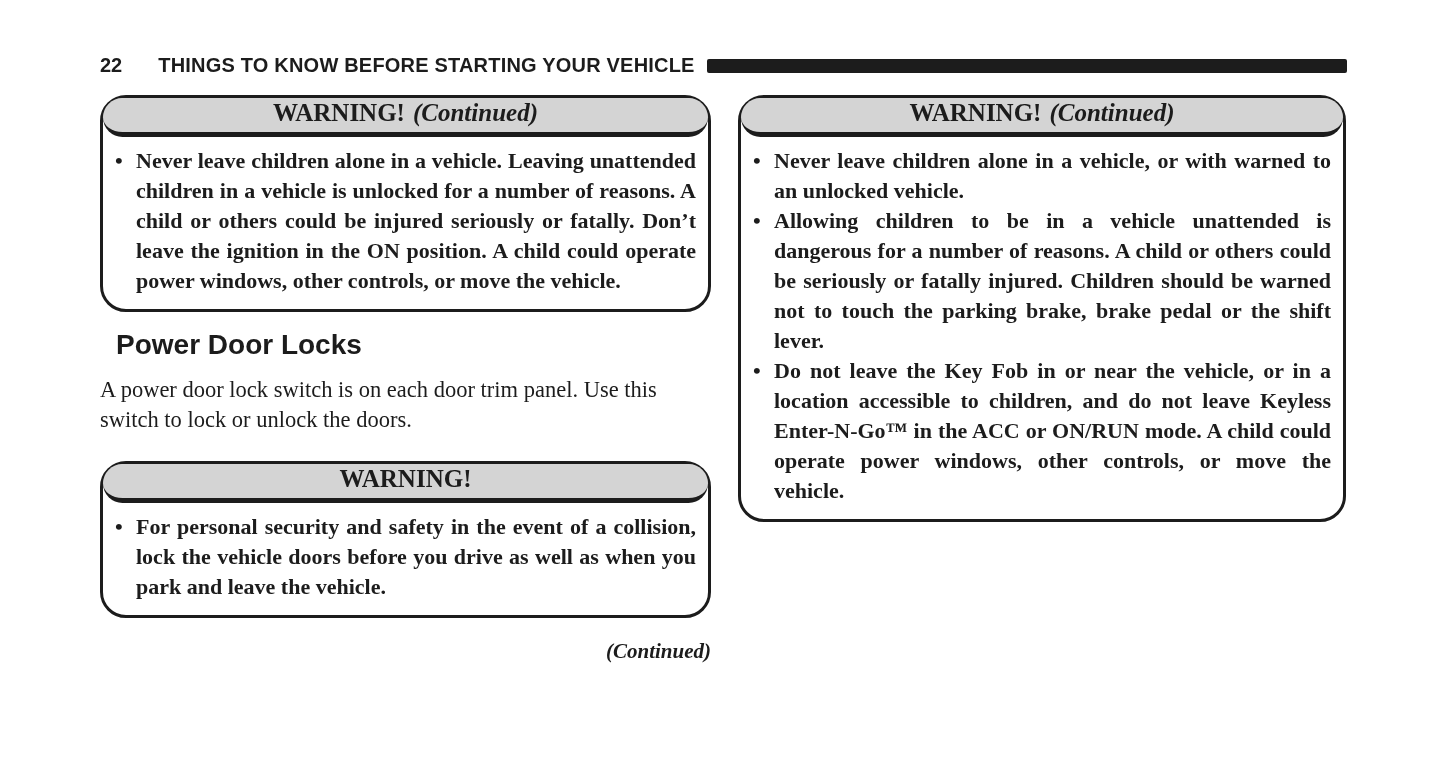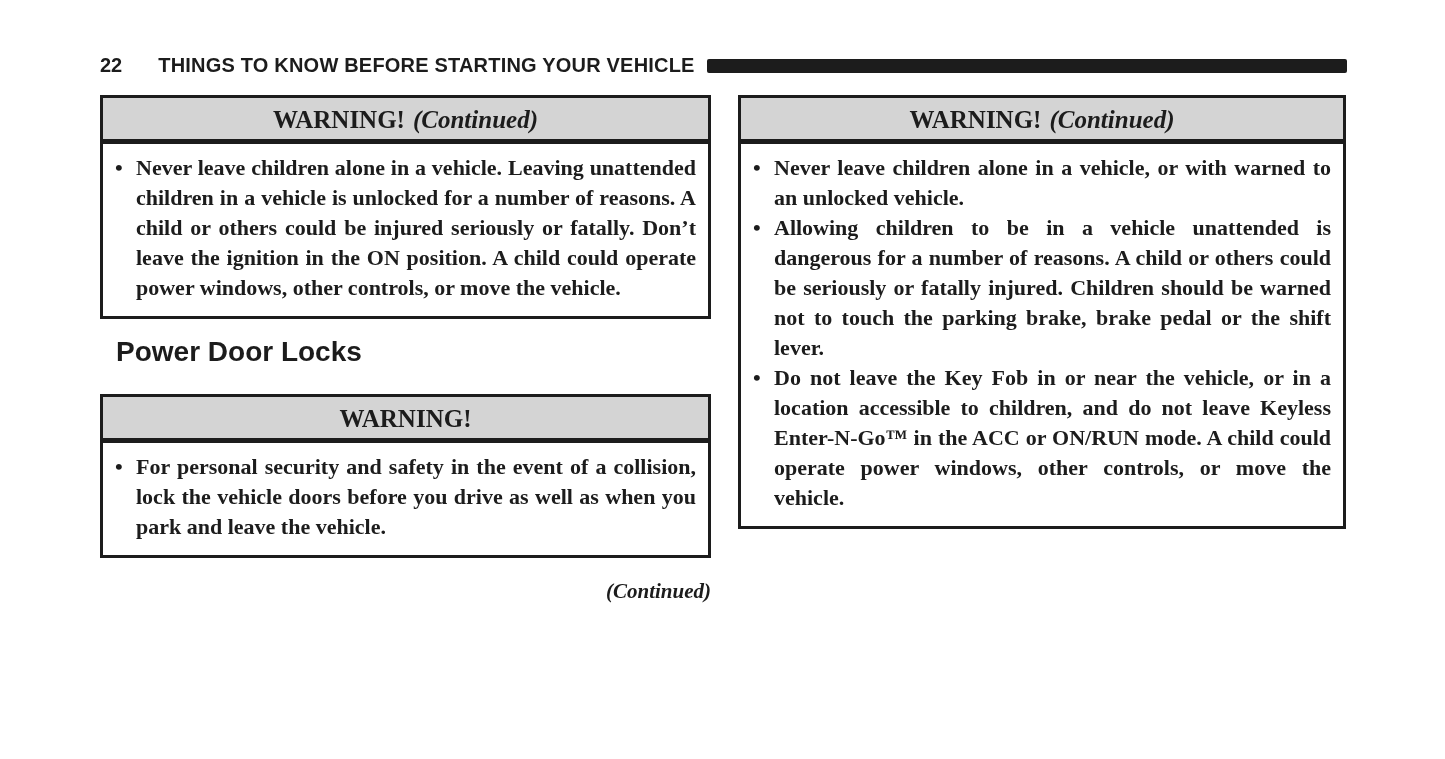--- a/index.html
+++ b/index.html
@@ -1,15 +1,15 @@
 <!DOCTYPE html>
 <html><head>
 <meta charset="utf-8">
 <style>
-  * { box-sizing: border-box; }
+  * { box-sizing: border-box; border-radius: 26px; }
   html, body { margin: 0; padding: 0; }
   body {
     width: 1445px;
     height: 759px;
     background: #ffffff;
     color: #1c1c1c;
     font-family: "Liberation Serif", serif;
     overflow: hidden;
   }
   .page {
@@ -59,21 +59,21 @@
   .warning-box {
     border: 3px solid #1c1c1c;
     background: #ffffff;
   }
   .warning-header {
     background: #d4d4d4;
     border-bottom: 5px solid #1c1c1c;
     text-align: center;
     font-weight: bold;
     font-size: 25px;
-    padding: 8px 0 5px 0;
+    padding: 1px 0 5px 0;
   }
   .warning-header .cont {
     font-style: italic;
     margin-left: 8px;
   }
   .warning-header .cont:empty { display: none; }
   .warning-body {
     list-style: none;
     margin: 0;
     padding: 9px 12px 13px 12px;
@@ -135,20 +135,21 @@
         <ul class="warning-body">
           <li>
             <span class="bullet">•</span>
             <span class="btext">Never leave children alone in a vehicle. Leaving unattended children in a vehicle is unlocked for a number of reasons. A child or others could be injured seriously or fatally. Don’t leave the ignition in the ON position. A child could operate power windows, other controls, or move the vehicle.</span>
           </li>
         </ul>
       </section>
 
       <h2 class="section-heading">Power Door Locks</h2>
 
+      <p class="body-paragraph">A power door lock switch is on each door trim panel. Use this switch to lock or unlock the doors.</p>
 
       <section class="warning-box box-gap">
         <div class="warning-header">
           <span>WARNING!</span>
         </div>
         <ul class="warning-body">
           <li>
             <span class="bullet">•</span>
             <span class="btext">For personal security and safety in the event of a collision, lock the vehicle doors before you drive as well as when you park and leave the vehicle.</span>
           </li>

